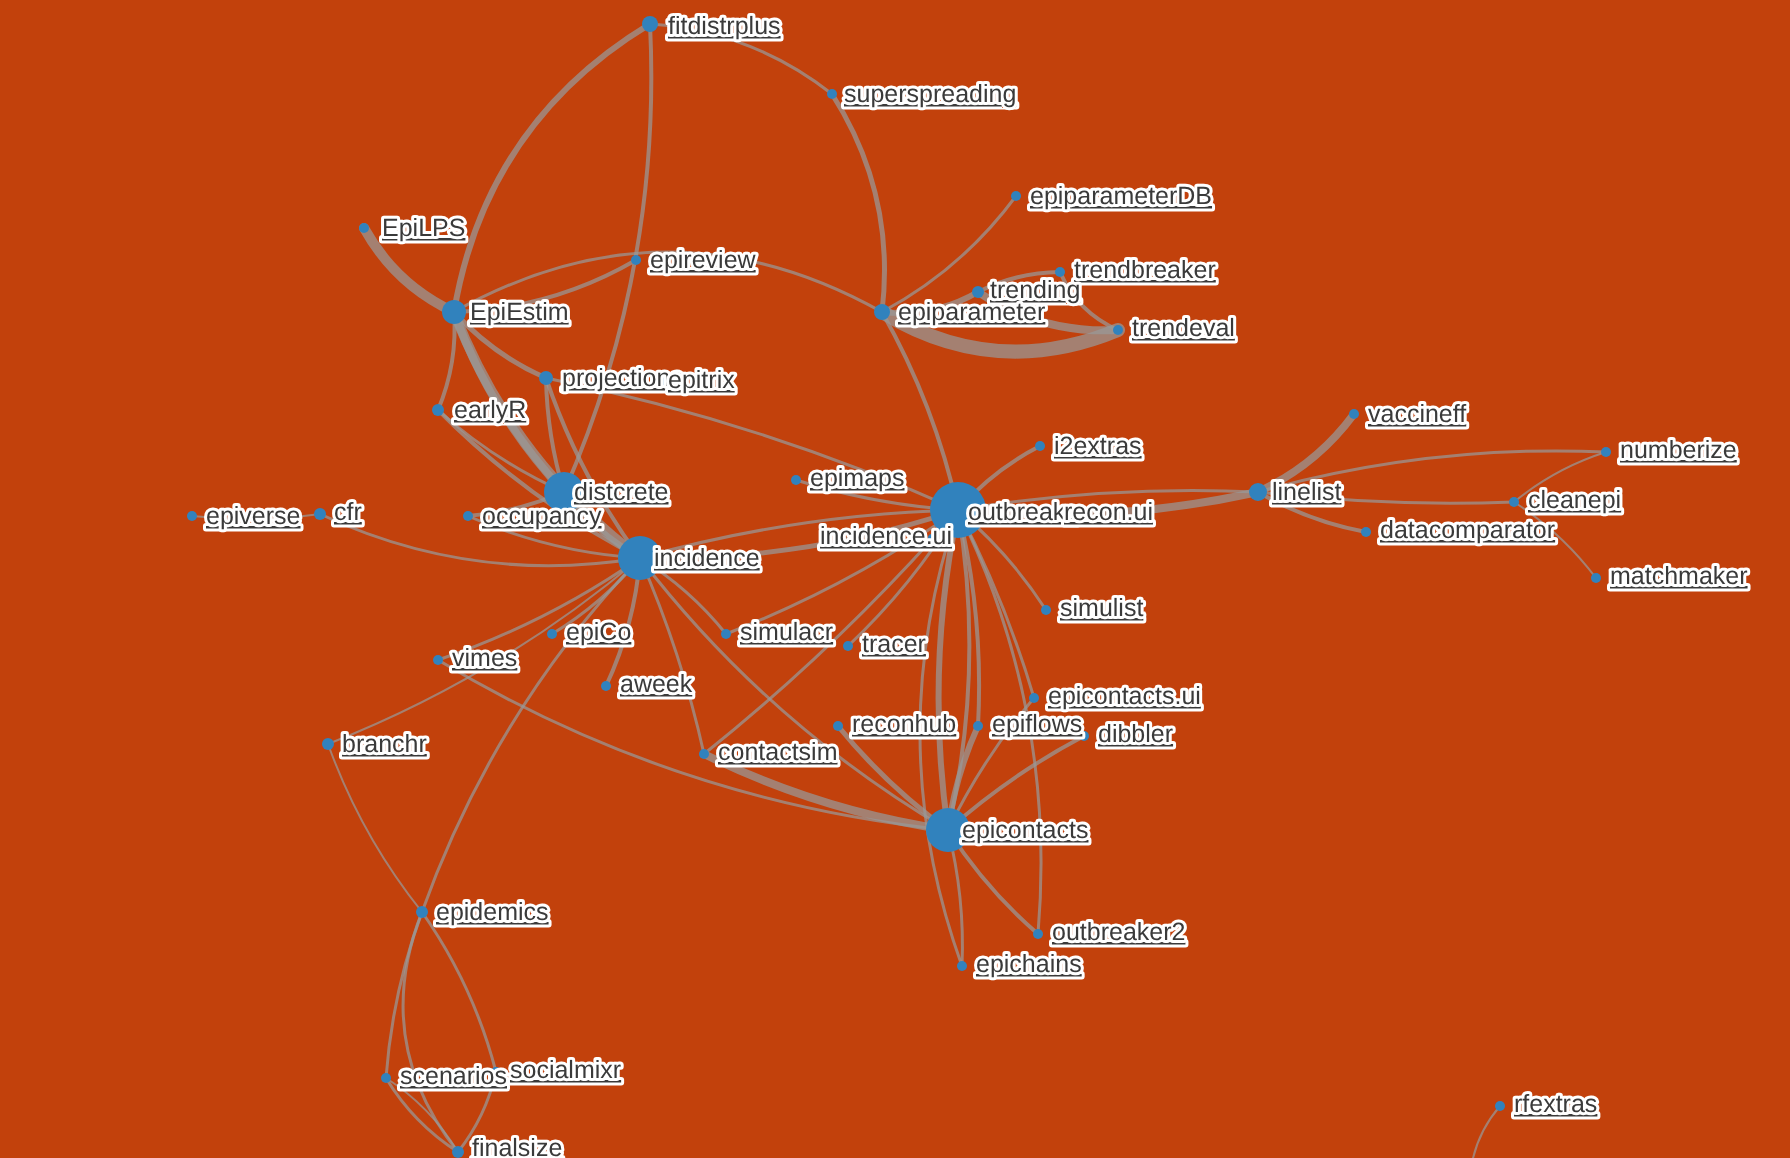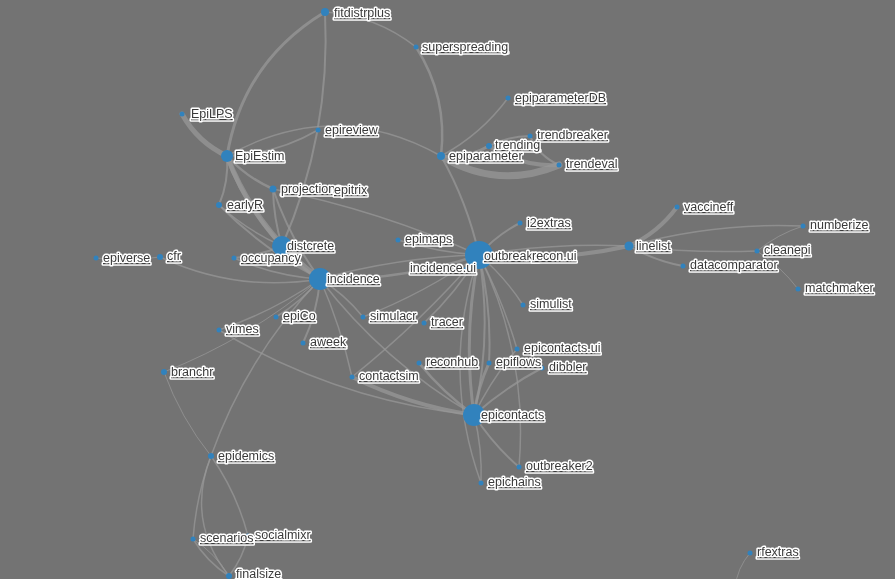--- a/index.html
+++ b/index.html
@@ -8,21 +8,21 @@
     width: 895px;
     height: 579px;
     overflow: hidden;
     background: #ffffff;
     font-family: "Liberation Sans", sans-serif;
   }
   #canvas {
     position: relative;
     width: 895px;
     height: 579px;
-    background: #737373;
+    background: #c2410c;
   }
   svg { display: block; }
   .edge {
     fill: none;
     stroke: var(--edge-color, #999999);
     opacity: 0.72;
     stroke-linecap: round;
   }
   .node-dot {
     fill: var(--node-color, #3182bd);

